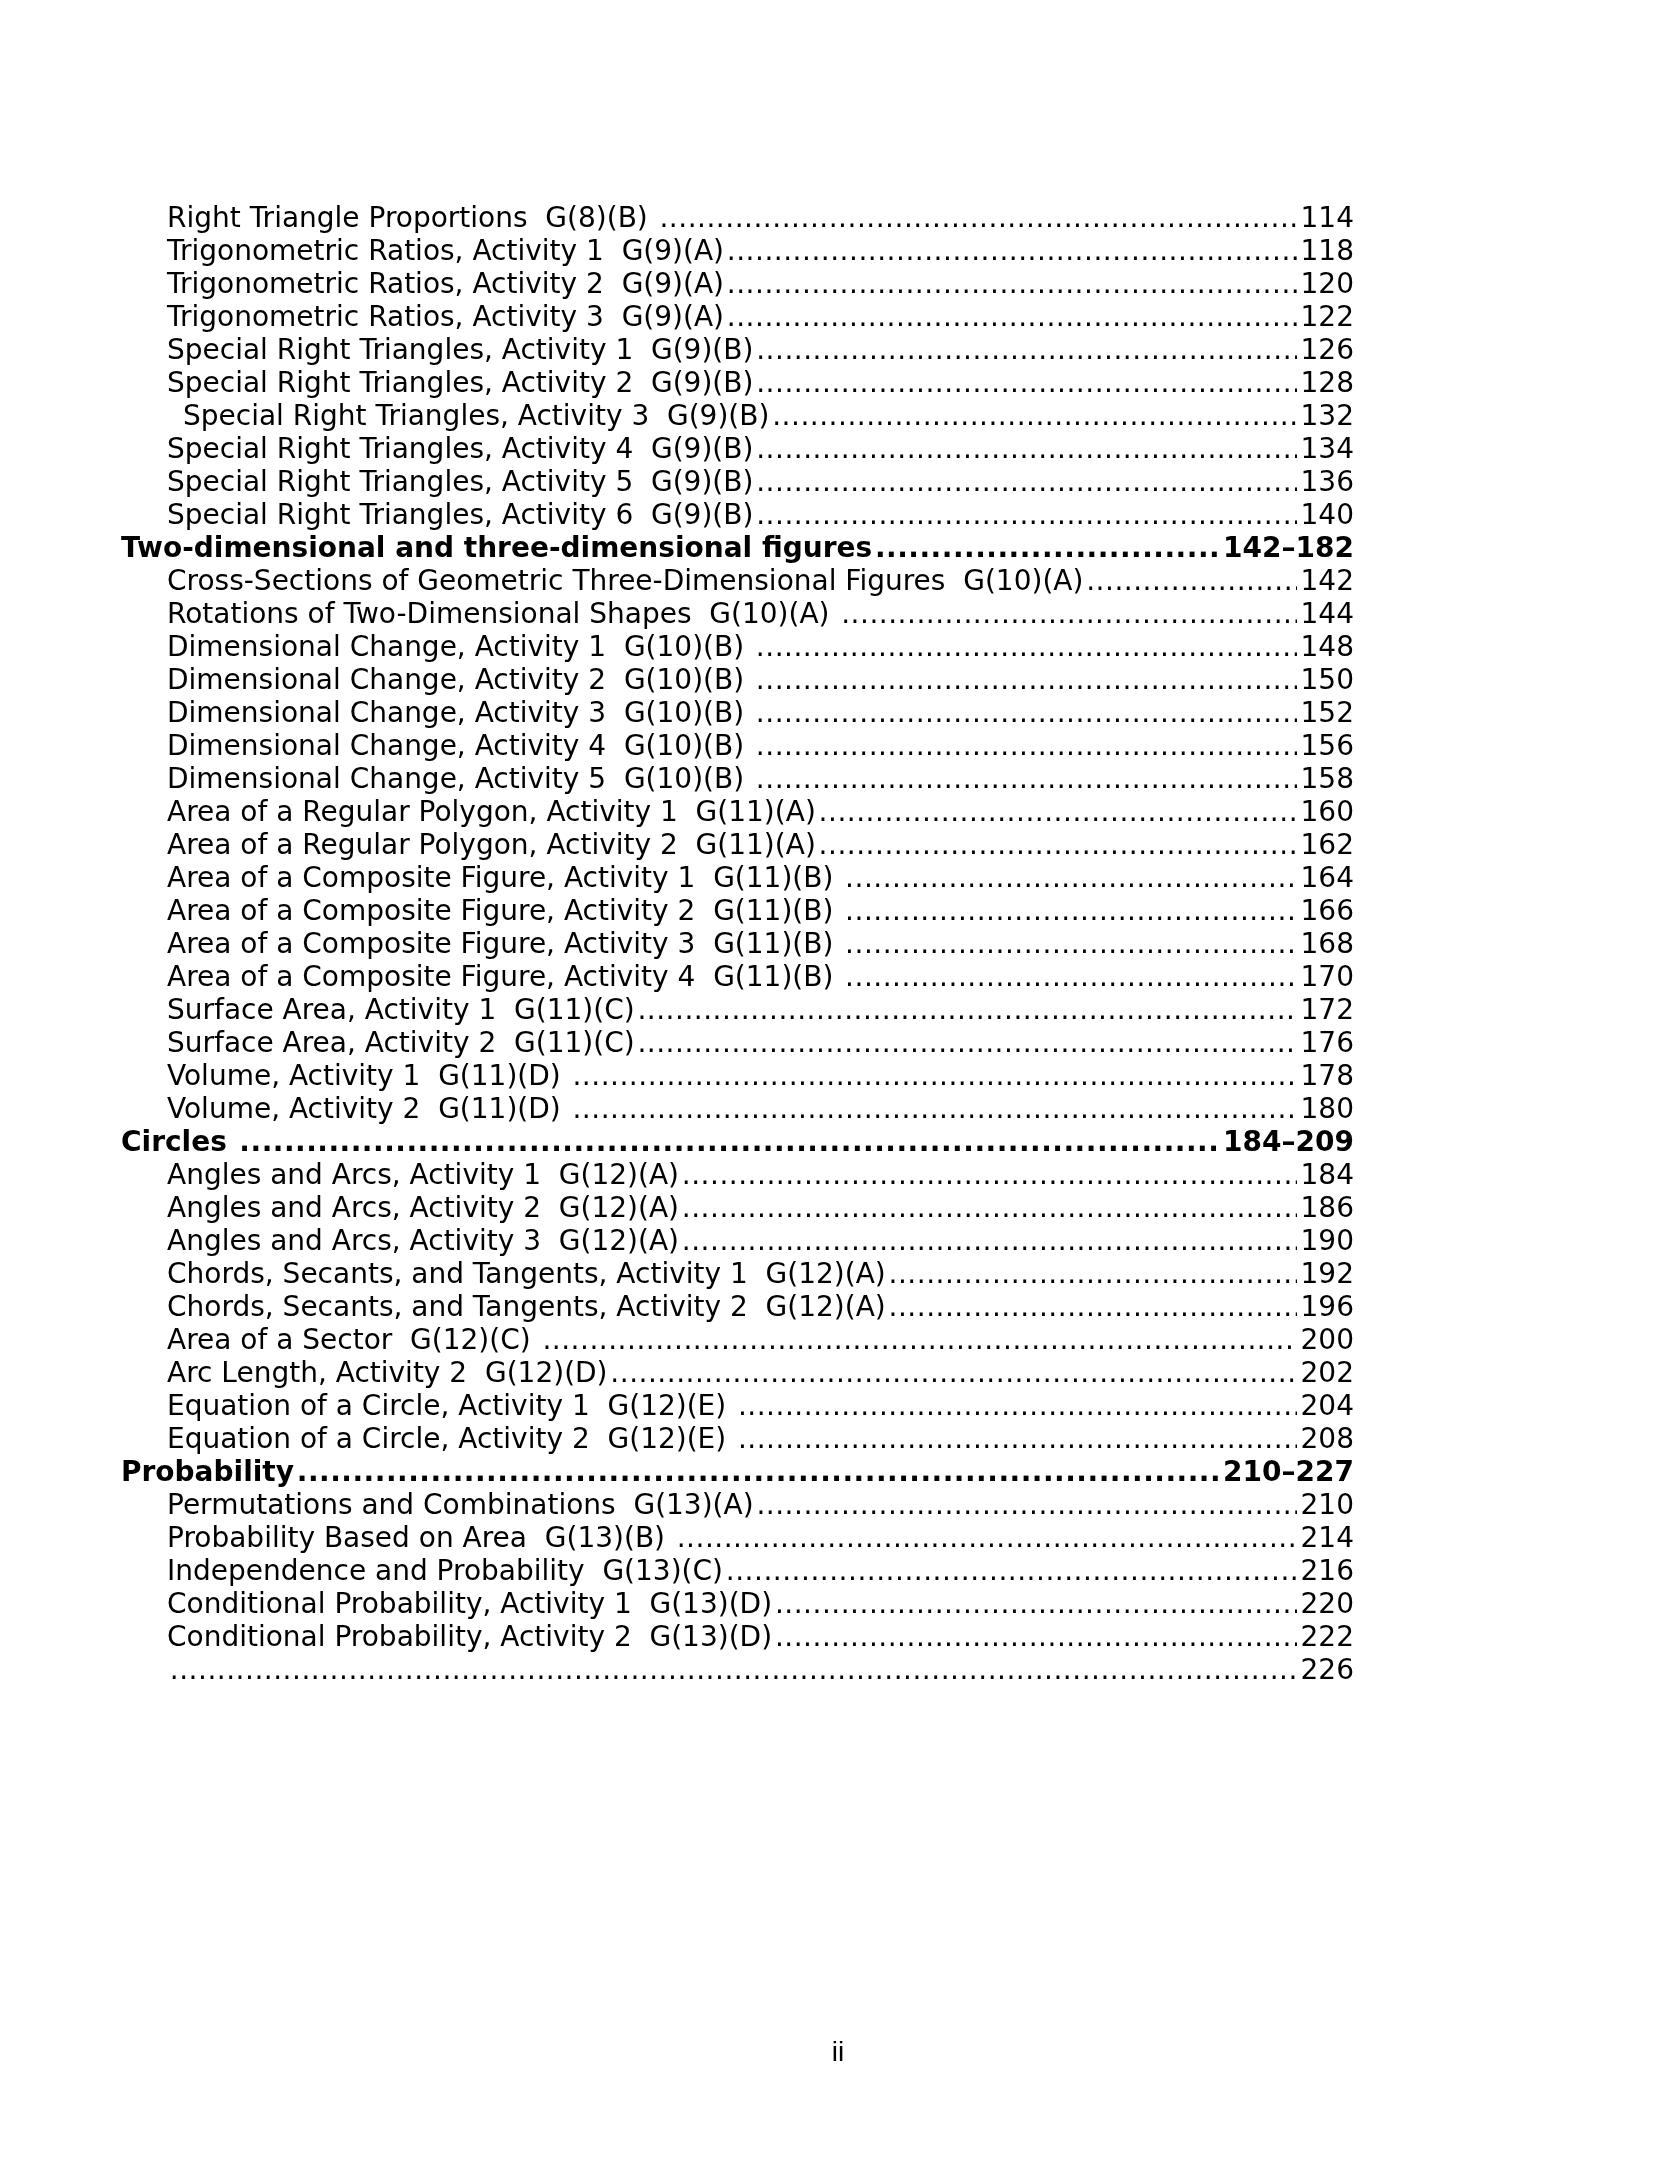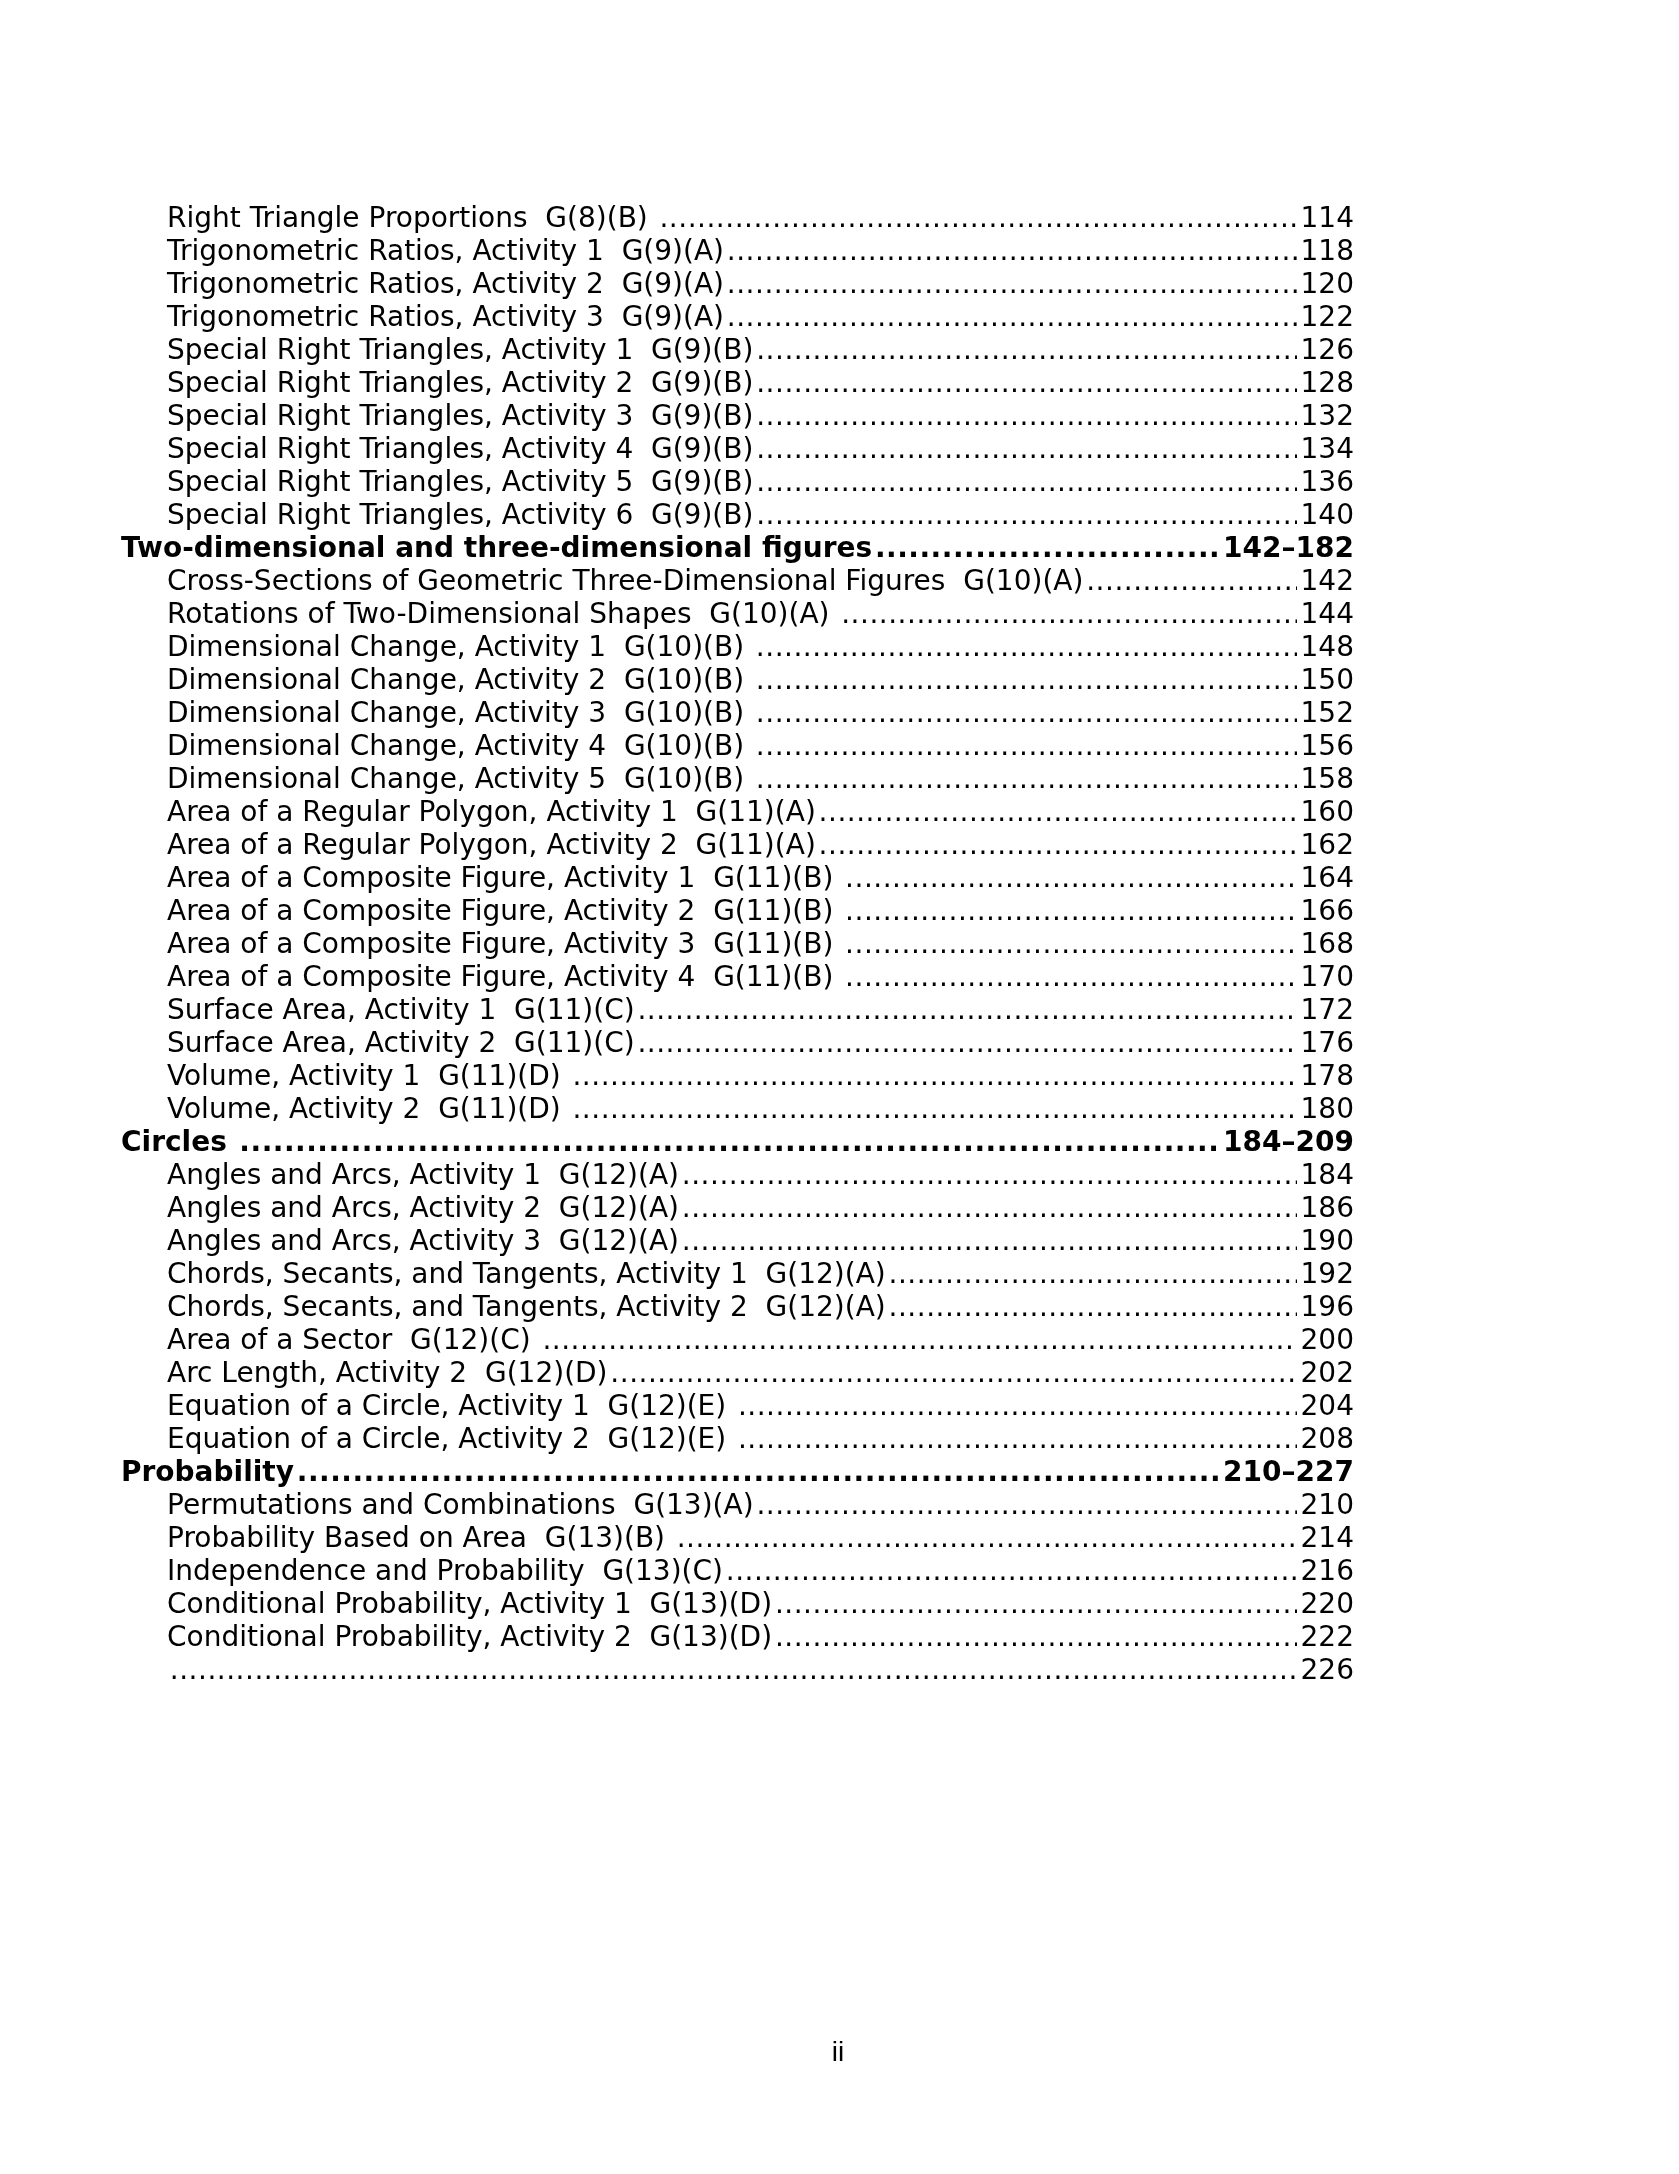--- a/index.html
+++ b/index.html
@@ -45,21 +45,21 @@
       <span class="label" style="white-space: pre;">Special Right Triangles, Activity 1  G(9)(B)</span>
       <span class="leader"></span>
       <span class="page">126</span>
     </div>
   <div class="row entry">
       <span class="label" style="white-space: pre;">Special Right Triangles, Activity 2  G(9)(B)</span>
       <span class="leader"></span>
       <span class="page">128</span>
     </div>
   <div class="row entry">
-      <span class="label" style="white-space: pre;">Special Right Triangles, Activity 3  G(9)(B)</span>
+      <span class="label" style="white-space: pre; margin-left: 16px;">Special Right Triangles, Activity 3  G(9)(B)</span>
       <span class="leader"></span>
       <span class="page">132</span>
     </div>
   <div class="row entry">
       <span class="label" style="white-space: pre;">Special Right Triangles, Activity 4  G(9)(B)</span>
       <span class="leader"></span>
       <span class="page">134</span>
     </div>
   <div class="row entry">
       <span class="label" style="white-space: pre;">Special Right Triangles, Activity 5  G(9)(B)</span>

